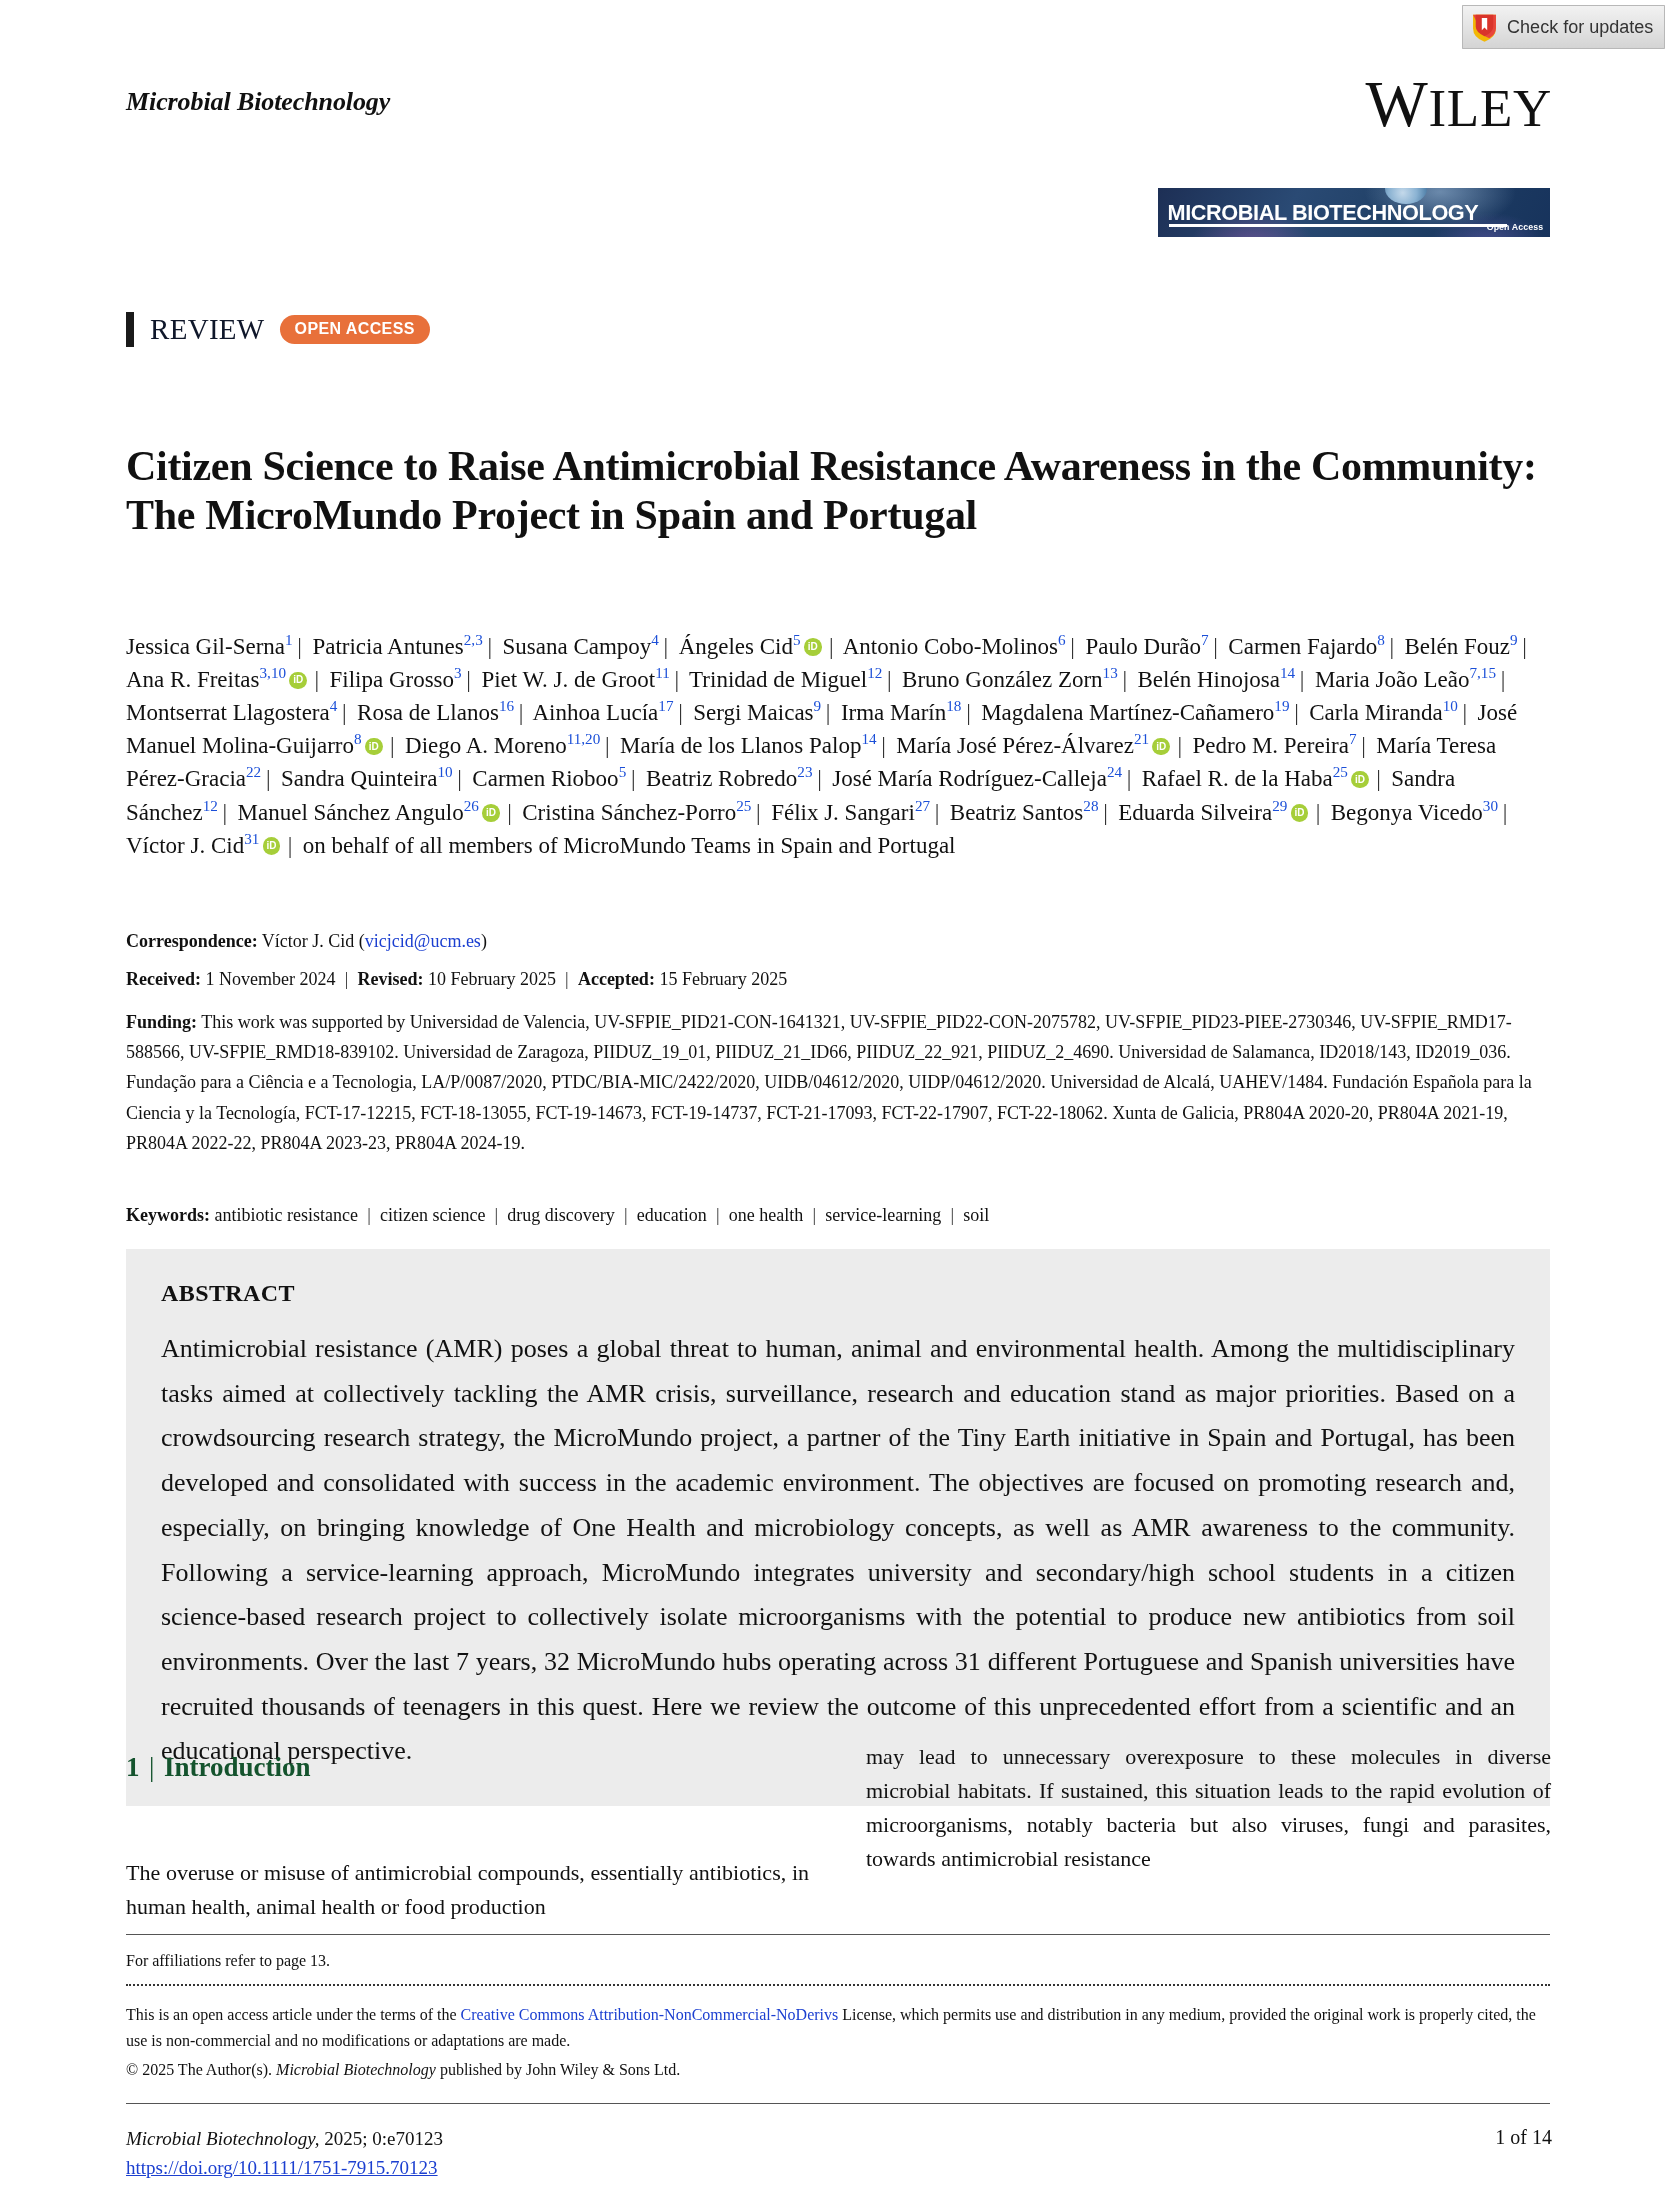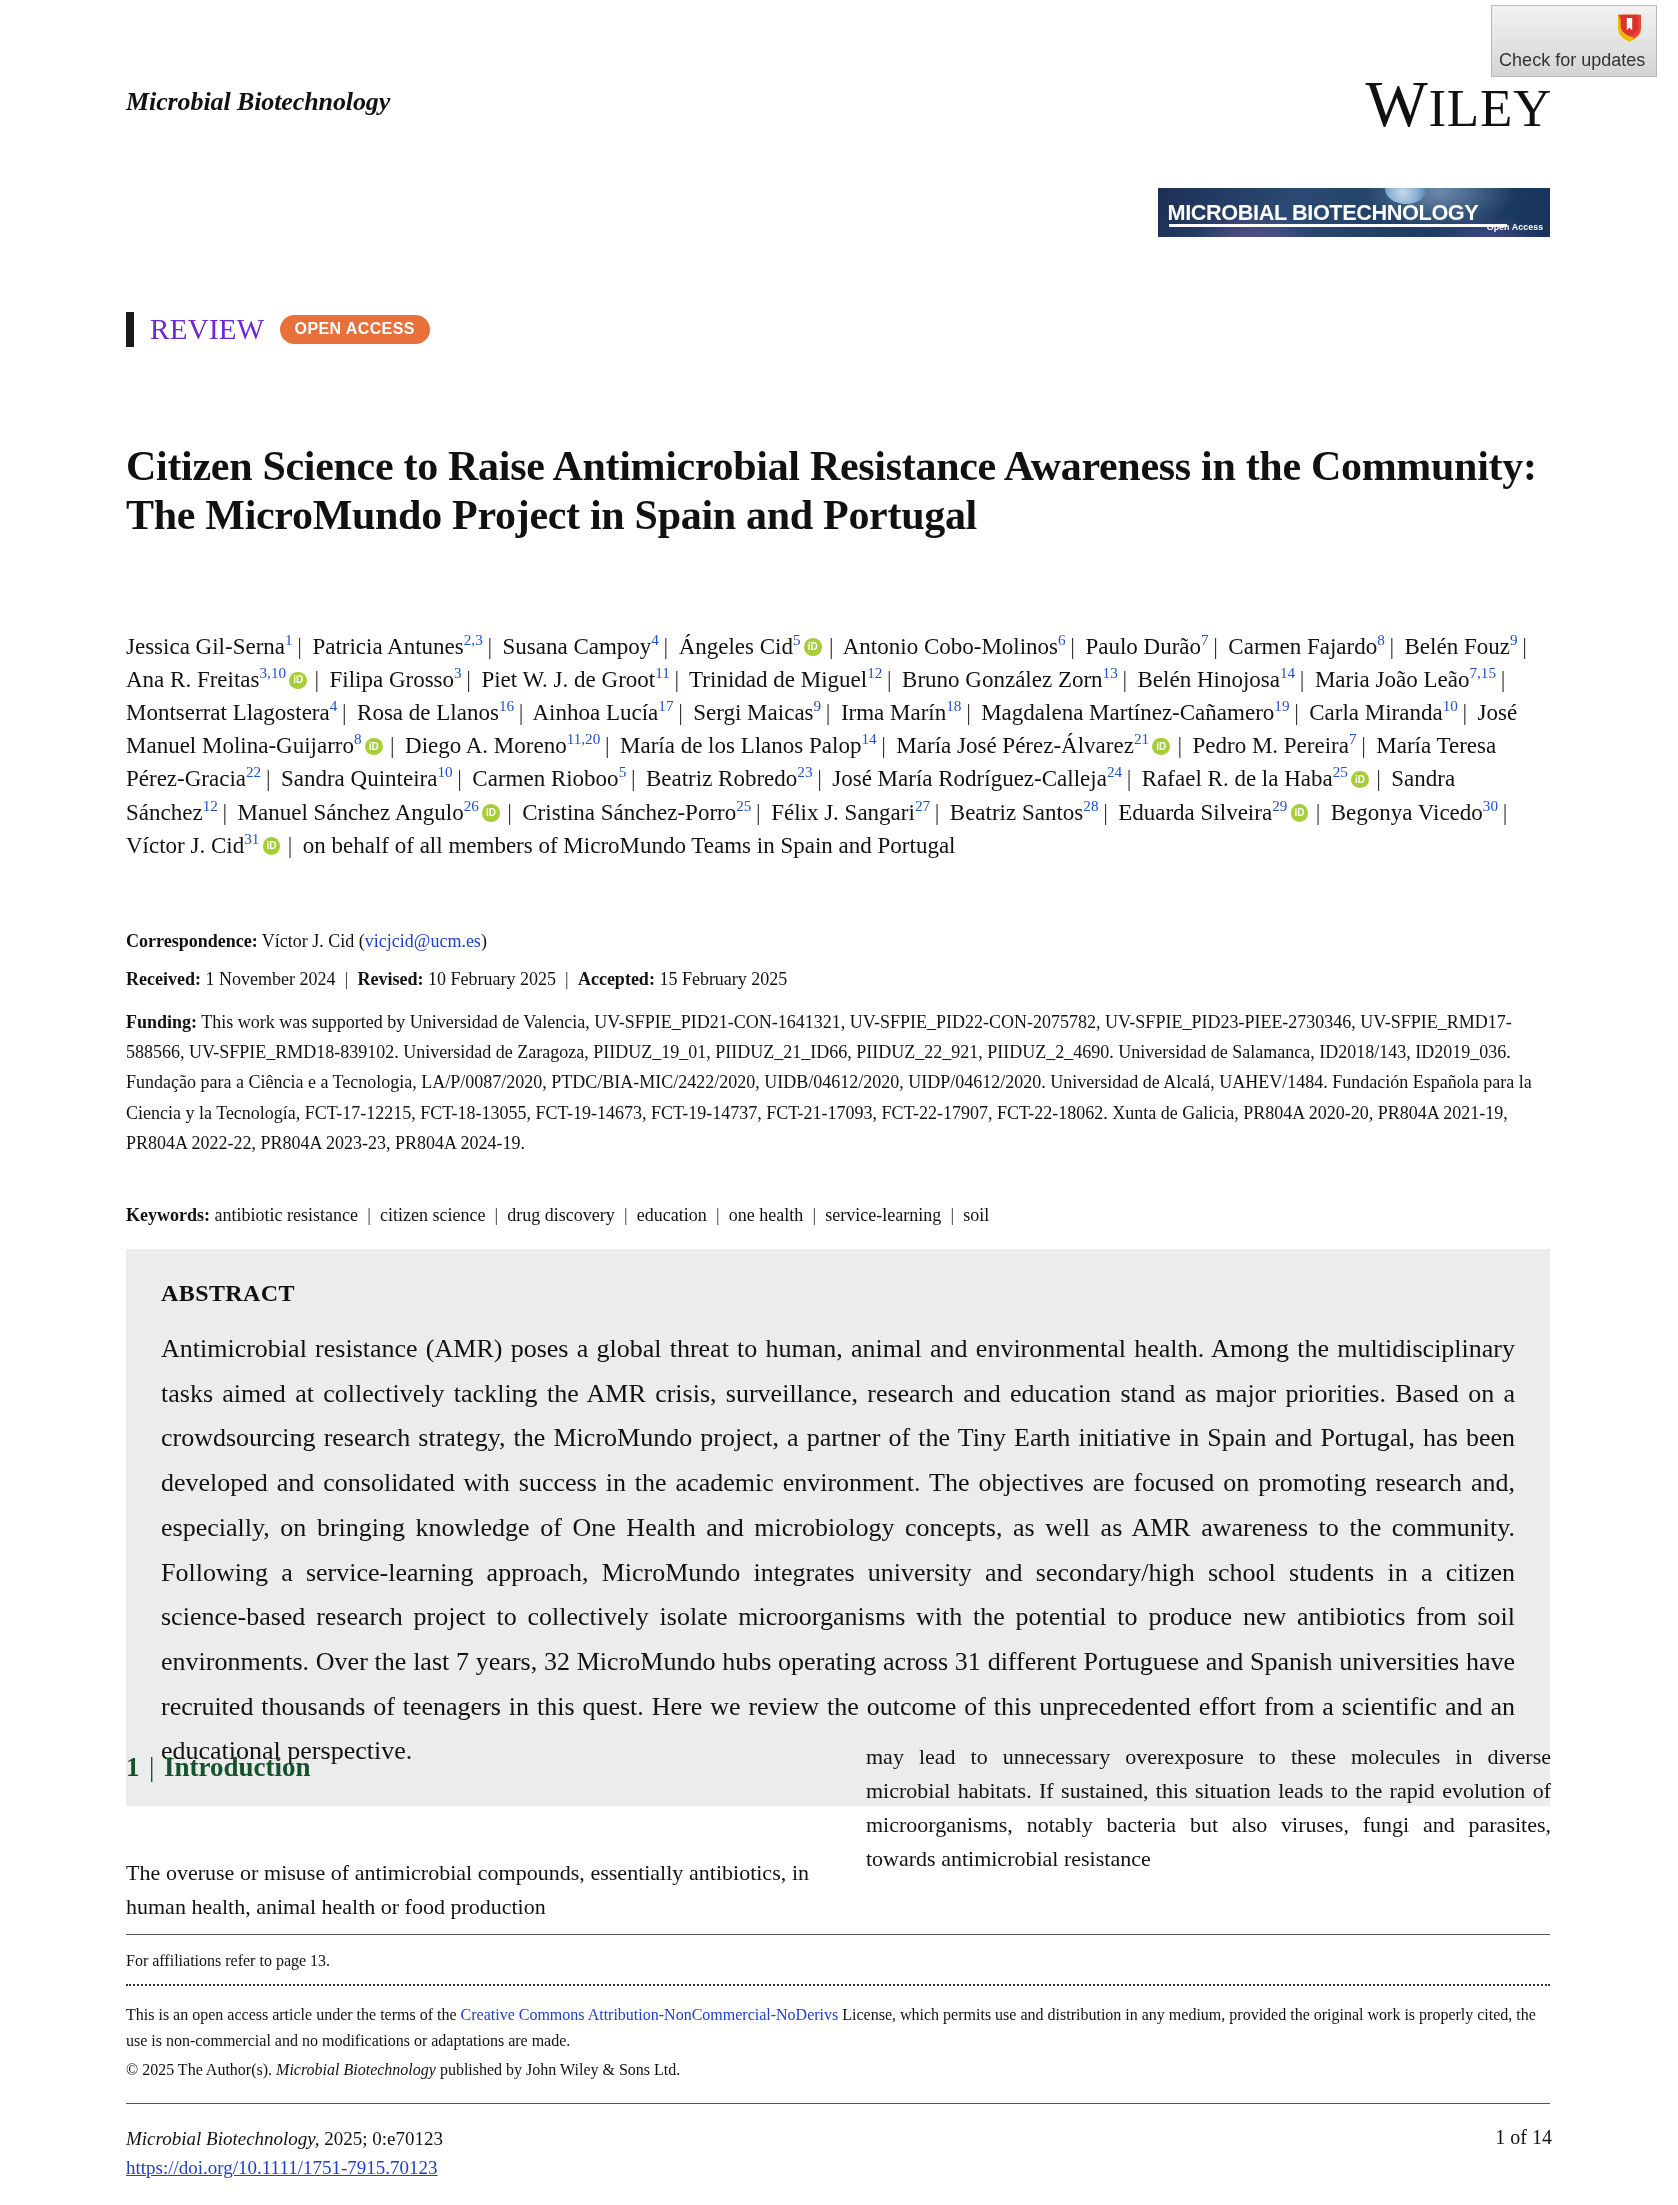--- a/index.html
+++ b/index.html
@@ -13,29 +13,28 @@
     position: relative;
     font-family: "Liberation Serif", "DejaVu Serif", serif;
     color: #000000;
     overflow: hidden;
   }
 
   
   .cfu-badge {
     position: absolute;
     top: 5.4px;
-    right: 21px;
+    right: 13px;
     display: flex;
-    align-items: flex-end;
+    align-items: center;
     gap: 6.8px;
     background: linear-gradient(to bottom, #f2f2f2 0%, #e2e2e2 55%, #d4d4d4 100%);
     border: 0.7px solid #b8b8b8;
     padding: 5.4px 10.8px 5.4px 6.8px;
     border-radius: 0.7px;
-    flex-direction: column;
   }
   .cfu-icon {
     width: 31px; height: 31px;
     position: relative;
     flex: 0 0 auto;
   }
   .cfu-label {
     font-family: "Liberation Sans", sans-serif;
     font-size: 18px;
     color: #333333;
@@ -133,21 +132,21 @@
   .review-bar {
     width: 8px;
     height: 35px;
     background: #1a1a1a;
     margin-right: 16px;
   }
   .review-label {
     font-family: "Liberation Serif", serif;
     font-size: 29px;
     letter-spacing: 0.3px;
-    color: #6d28d9;
+    color: #0f172a;
     margin-right: 15px;
   }
   .oa-pill {
     background: #e8703a;
     color: #ffffff;
     font-family: "Liberation Sans", sans-serif;
     font-weight: bold;
     font-size: 16px;
     letter-spacing: 0.4px;
     padding: 6px 15px 6.8px 15px;

